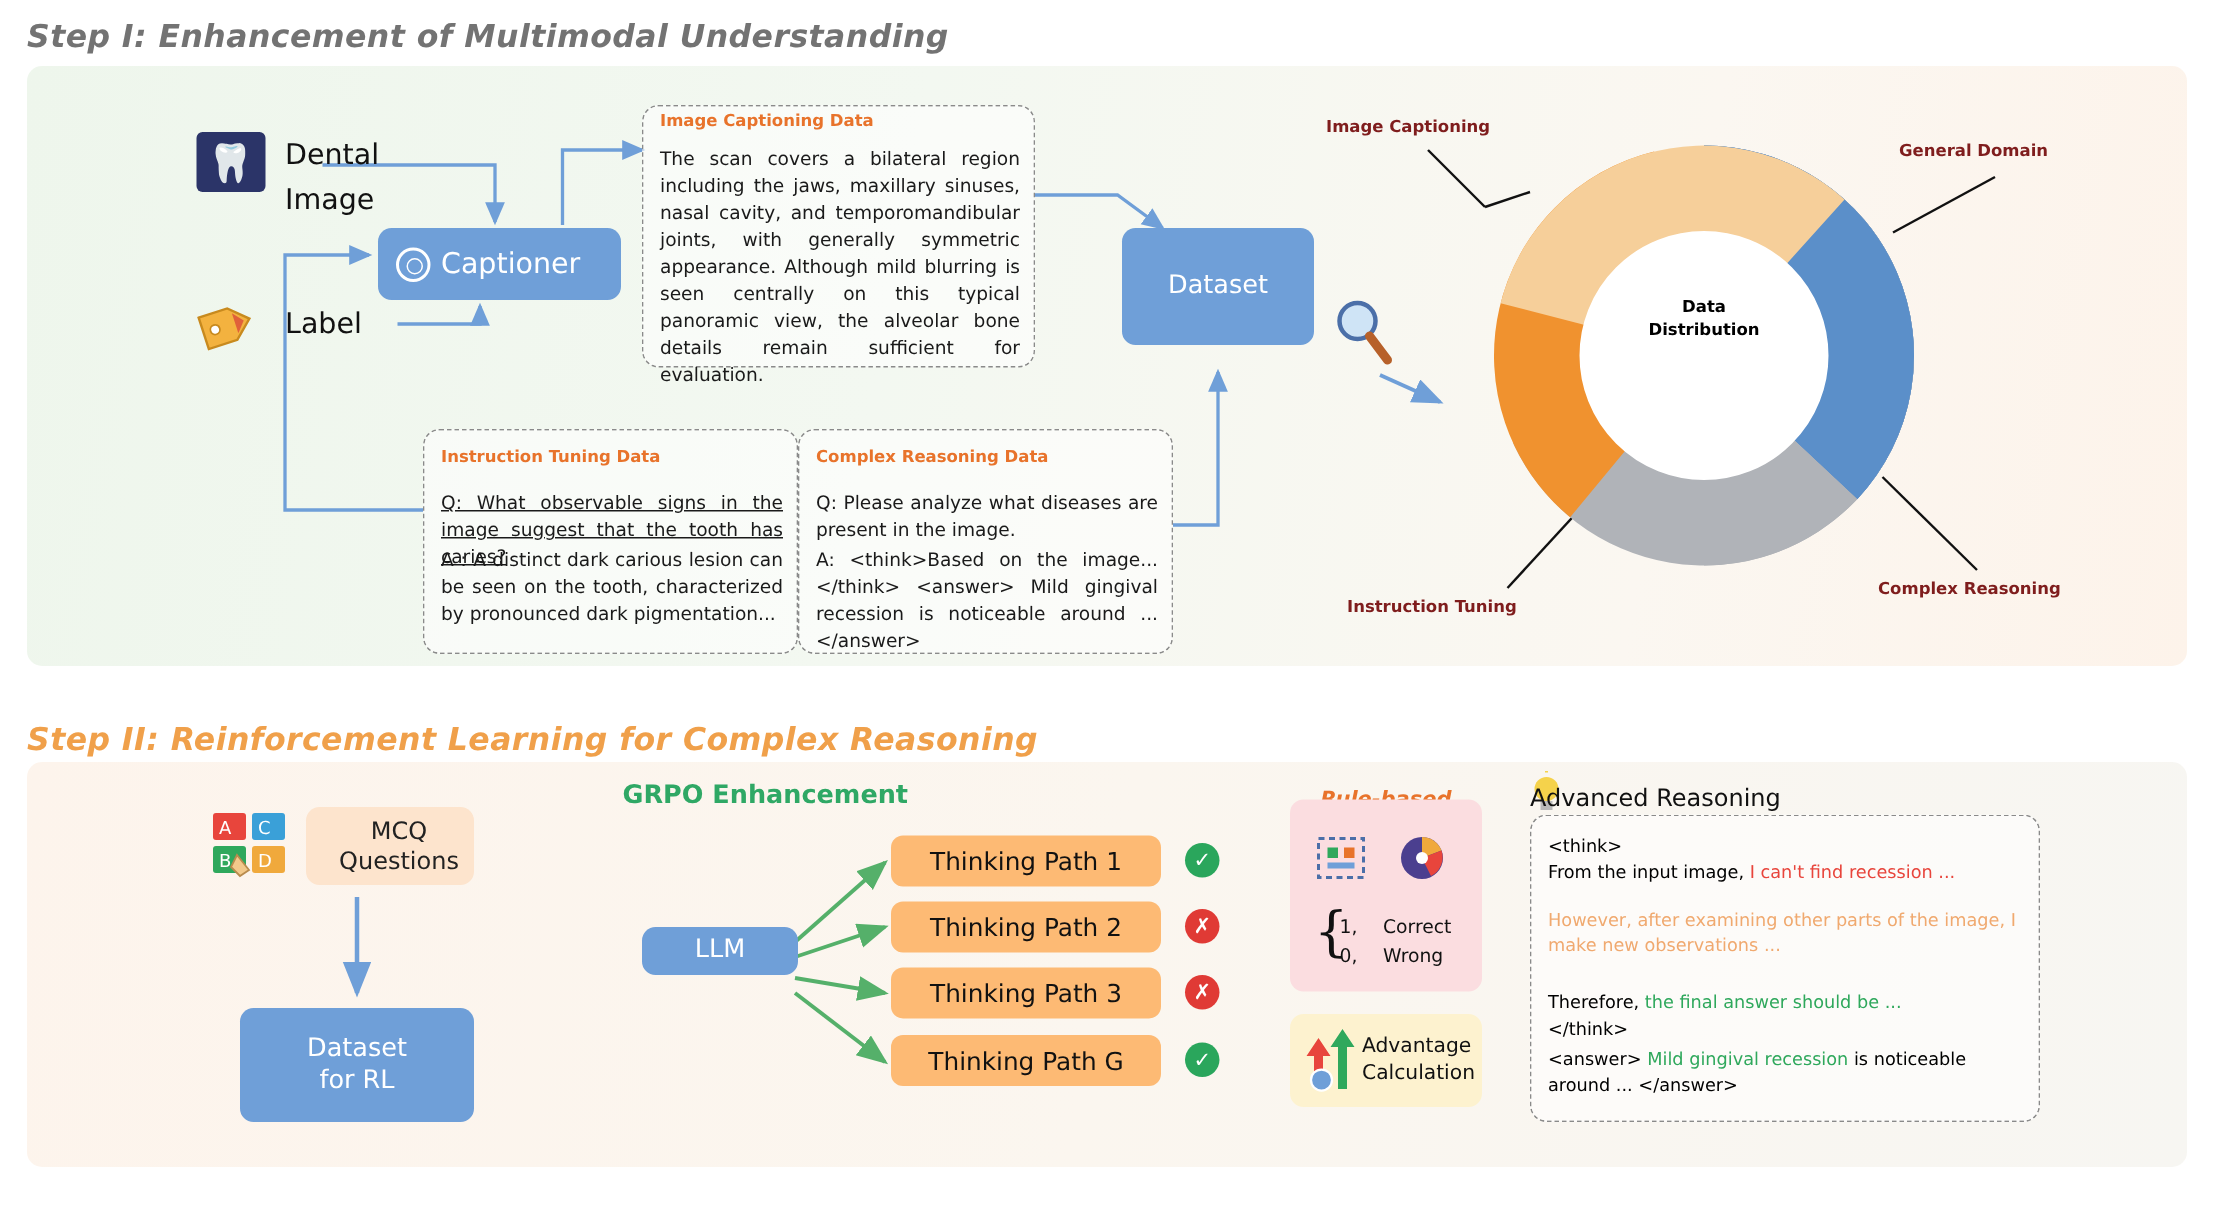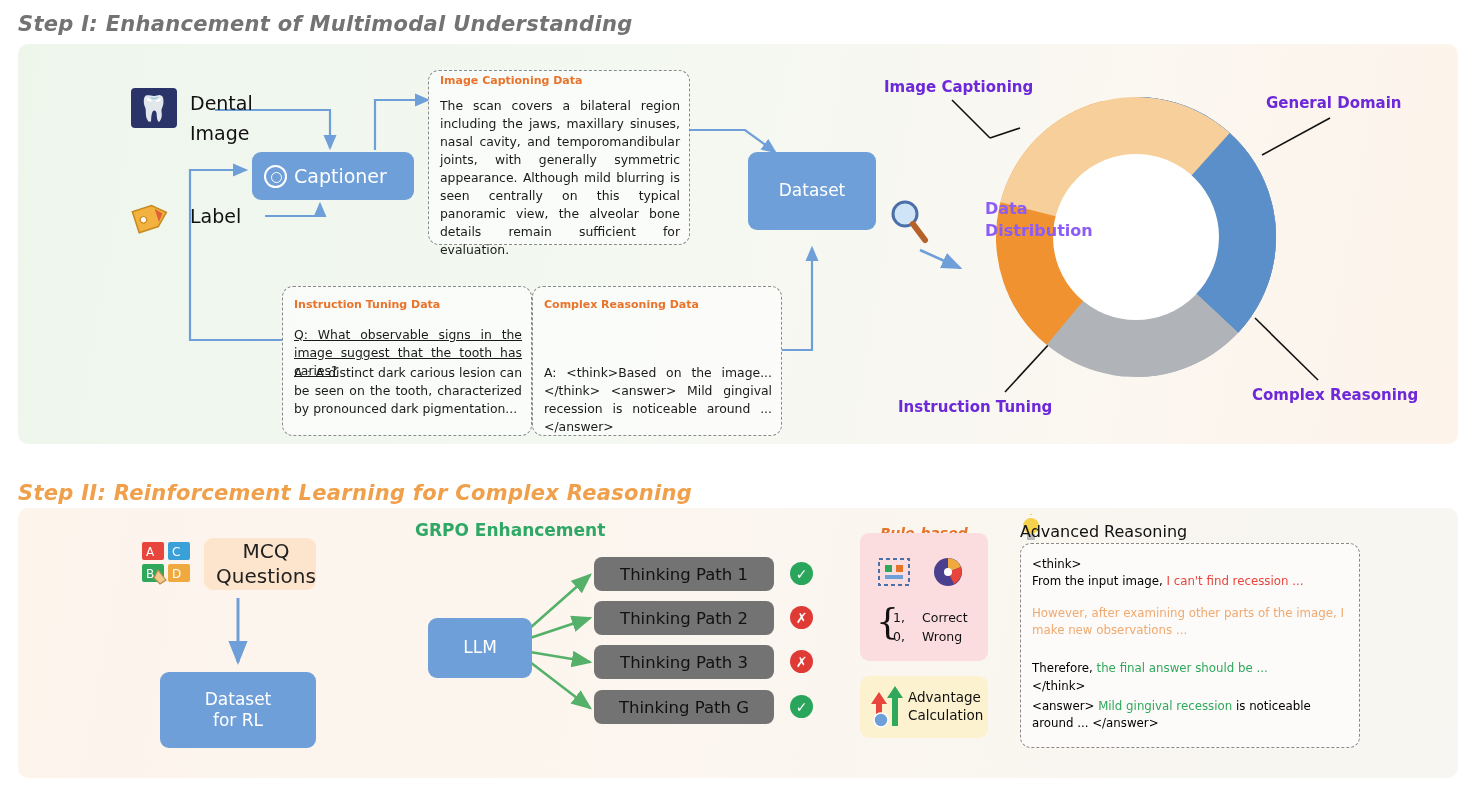--- a/index.html
+++ b/index.html
@@ -44,21 +44,21 @@
     display: flex; align-items: center; justify-content: center;
     font-size: 17px;
     text-align: center;
     line-height: 1.25;
   }
   .orange-box {
     position: absolute;
     background: #fde4cd;
     border-radius: 9px;
     display: flex; align-items: center; justify-content: center;
-    font-size: 20px; color: #222;
+    font-size: 16px; color: #222;
     text-align: center; line-height: 1.25; padding-left: 12px;
   }
   .dashed-box {
     position: absolute;
     border: 1.6px dashed #8a8a8a;
     border-radius: 11px;
     background: rgba(255,255,255,0.55);
   }
   .box-title {
     position: absolute;
@@ -77,22 +77,22 @@
   }
   .label-text {
     position: absolute;
     font-size: 19px;
     color: #111;
     font-family: "DejaVu Sans", sans-serif;
   }
   .donut-label {
     position: absolute;
     font-weight: bold;
-    font-size: 15px;
-    color: #6d28d9;
+    font-size: 11px;
+    color: #7f1d1d;
     white-space: nowrap;
   }
   svg.lines { position: absolute; left: 0; top: 0; width: 1475px; height: 803px; pointer-events: none; }
 
   
   #captioner {
     position: absolute; left: 252px; top: 152px; width: 162px; height: 48px;
     background: #6f9fd8; border-radius: 9px;
     display: flex; align-items: center; gap: 7px; padding-left: 12px;
     color: #fff; font-size: 19px;
@@ -118,27 +118,27 @@
   }
   
   #label-icon {
     position: absolute; left: 131px; top: 200px; width: 42px; height: 34px;
   }
 
   
   #donut { position: absolute; left: 985px; top: 86px; width: 302px; height: 302px; }
   #donut-center-text {
     position: absolute; left: 985px; top: 198px; width: 302px;
-    text-align: left; font-weight: bold; font-size: 16px; color: #8b5cf6; line-height: 1.35;
+    text-align: center; font-weight: bold; font-size: 11px; color: #000000; line-height: 1.35;
   }
 
   
   .think-path {
     position: absolute; width: 180px; height: 34px;
-    background: #737373; border-radius: 8px;
+    background: #fdba74; border-radius: 8px;
     display: flex; align-items: center; justify-content: center;
     font-size: 16.5px; color: #111;
   }
   .mark {
     position: absolute; width: 23px; height: 23px; border-radius: 50%;
     display: flex; align-items: center; justify-content: center;
     color: #fff; font-size: 14px; font-weight: bold;
   }
   .mark.ok { background: #2aa65c; }
   .mark.no { background: #e03a35; }
@@ -265,20 +265,21 @@
     <span>Dataset</span>
   </div>
 
   <div class="dashed-box" style="left:282px; top:286px; width:250px; height:150px;"></div>
   <div class="box-title" style="left:294px; top:298px;">Instruction Tuning Data</div>
   <div class="box-body" style="left:294px; top:326px; width:228px;text-decoration:underline;">Q: What observable signs in the image suggest that the tooth has caries?</div>
   <div class="box-body" style="left:294px; top:364px; width:228px;">A：A distinct dark carious lesion can be seen on the tooth, characterized by pronounced dark pigmentation...</div>
 
   <div class="dashed-box" style="left:532px; top:286px; width:250px; height:150px;"></div>
   <div class="box-title" style="left:544px; top:298px;">Complex Reasoning Data</div>
+  <div class="box-body" style="left:544px; top:326px; width:228px;">Q: Please analyze what diseases are present in the image.</div>
   <div class="box-body" style="left:544px; top:364px; width:228px;">A: &lt;think&gt;Based on the image...&lt;/think&gt; &lt;answer&gt; Mild gingival recession is noticeable around ... &lt;/answer&gt;</div>
 
   <svg style="position:absolute; left:885px; top:196px; width:46px; height:52px;" viewBox="0 0 46 52">
     <circle cx="20" cy="18" r="12" fill="#cfe4f6" stroke="#4b6fa8" stroke-width="3"></circle>
     <path d="M28,28 L40,44" stroke="#b7612a" stroke-width="6" stroke-linecap="round"></path>
   </svg>
 
   <svg id="donut" viewBox="0 0 302 302">
 
     <g transform="translate(151,151)">
@@ -335,21 +336,21 @@
 
   <div class="blue-box" style="left:160px; top:672px; width:156px; height:76px;">
     <div>
       <div>Dataset</div>
       <div>for RL</div>
     </div>
   </div>
 
   <div id="grpo-title">GRPO Enhancement</div>
 
-  <div class="blue-box" style="left:428px; top:618px; width:104px; height:60px;">
+  <div class="blue-box" style="left:428px; top:618px; width:104px; height:32px;">
     <span>LLM</span>
   </div>
 
   <div class="think-path" style="left:594px; top:557px;">
     <span>Thinking Path 1</span>
   </div>
   <div class="mark ok" style="left:790px; top:562px;">✓</div>
 
   <div class="think-path" style="left:594px; top:601px;">
     <span>Thinking Path 2</span>

